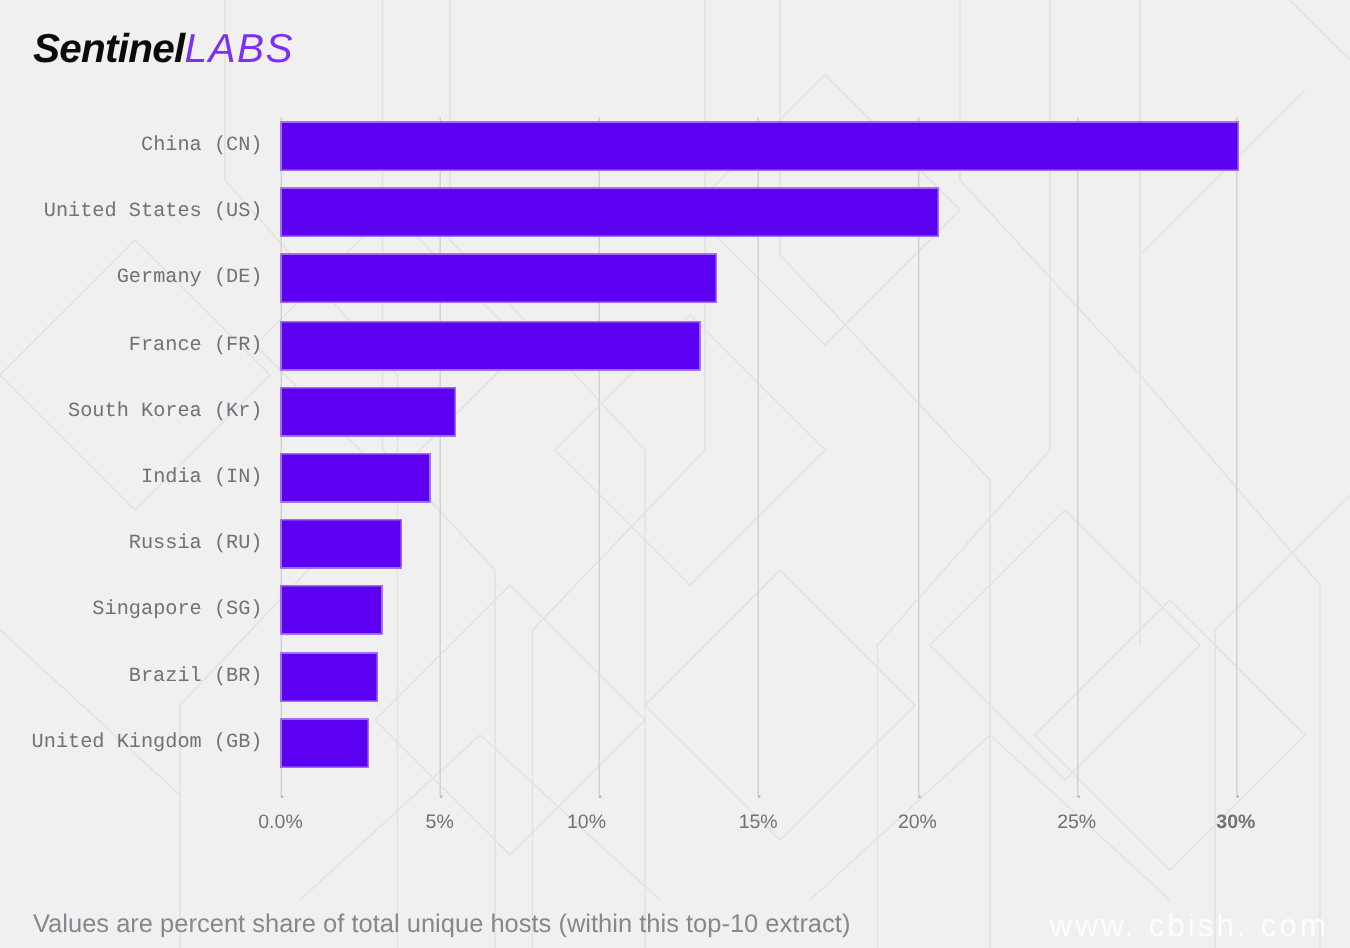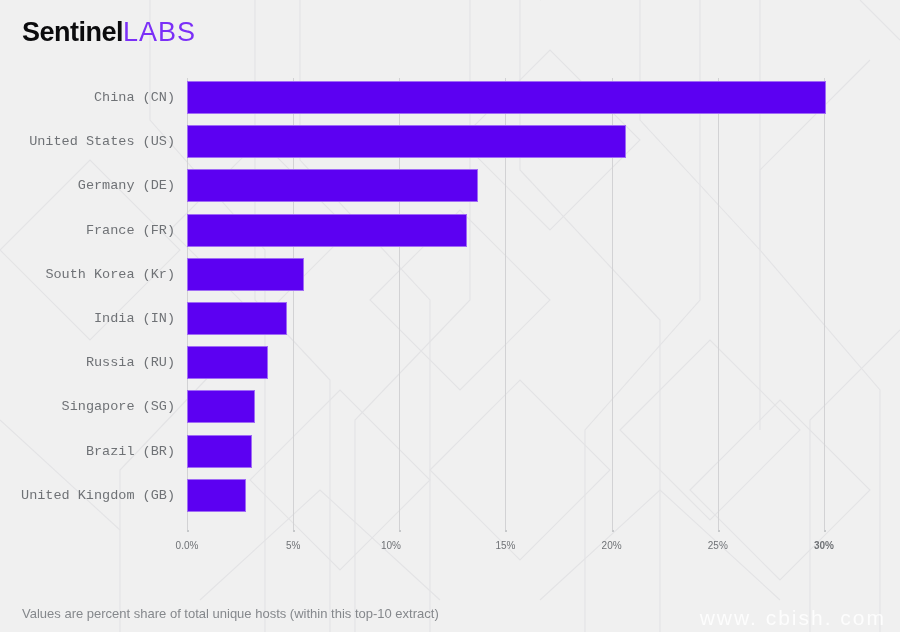--- a/index.html
+++ b/index.html
@@ -32,20 +32,21 @@
   
   #logo {
     position: absolute;
     left: 22px;
     top: 17px;
     z-index: 5;
     display: flex;
     align-items: baseline;
     font-size: 27px;
     letter-spacing: -0.5px;
+    font-style: italic;
   }
   #logo .sentinel {
     color: #0b0b0d;
     font-weight: 600;
   }
   #logo .labs {
     color: #7b2ff7;
     font-weight: 300;
     letter-spacing: 1px;
   }
@@ -104,41 +105,41 @@
     width: 2px;
     height: 2px;
     background: #b9bbbe;
     border-radius: 50%;
   }
   .tick-label {
     position: absolute;
     top: 10px;
     transform: translateX(-50%);
     color: #6f7276;
-    font-size: 10px;
+    font-size: 13px;
     white-space: nowrap;
   }
   #x-axis-title {
     position: absolute;
     left: 187px;
     top: 572px;
     width: 690px;
     text-align: center;
     color: #6f7276;
     font-size: 13.5px;
     z-index: 3;
   }
 
   
   #footnote {
     position: absolute;
     left: 22px;
     top: 606px;
     color: #85888c;
-    font-size: 13px;
+    font-size: 17px;
     z-index: 3;
   }
 
   
   #watermark {
     position: absolute;
     right: 14px;
     bottom: 2px;
     color: rgba(255,255,255,0.82);
     font-size: 21px;

